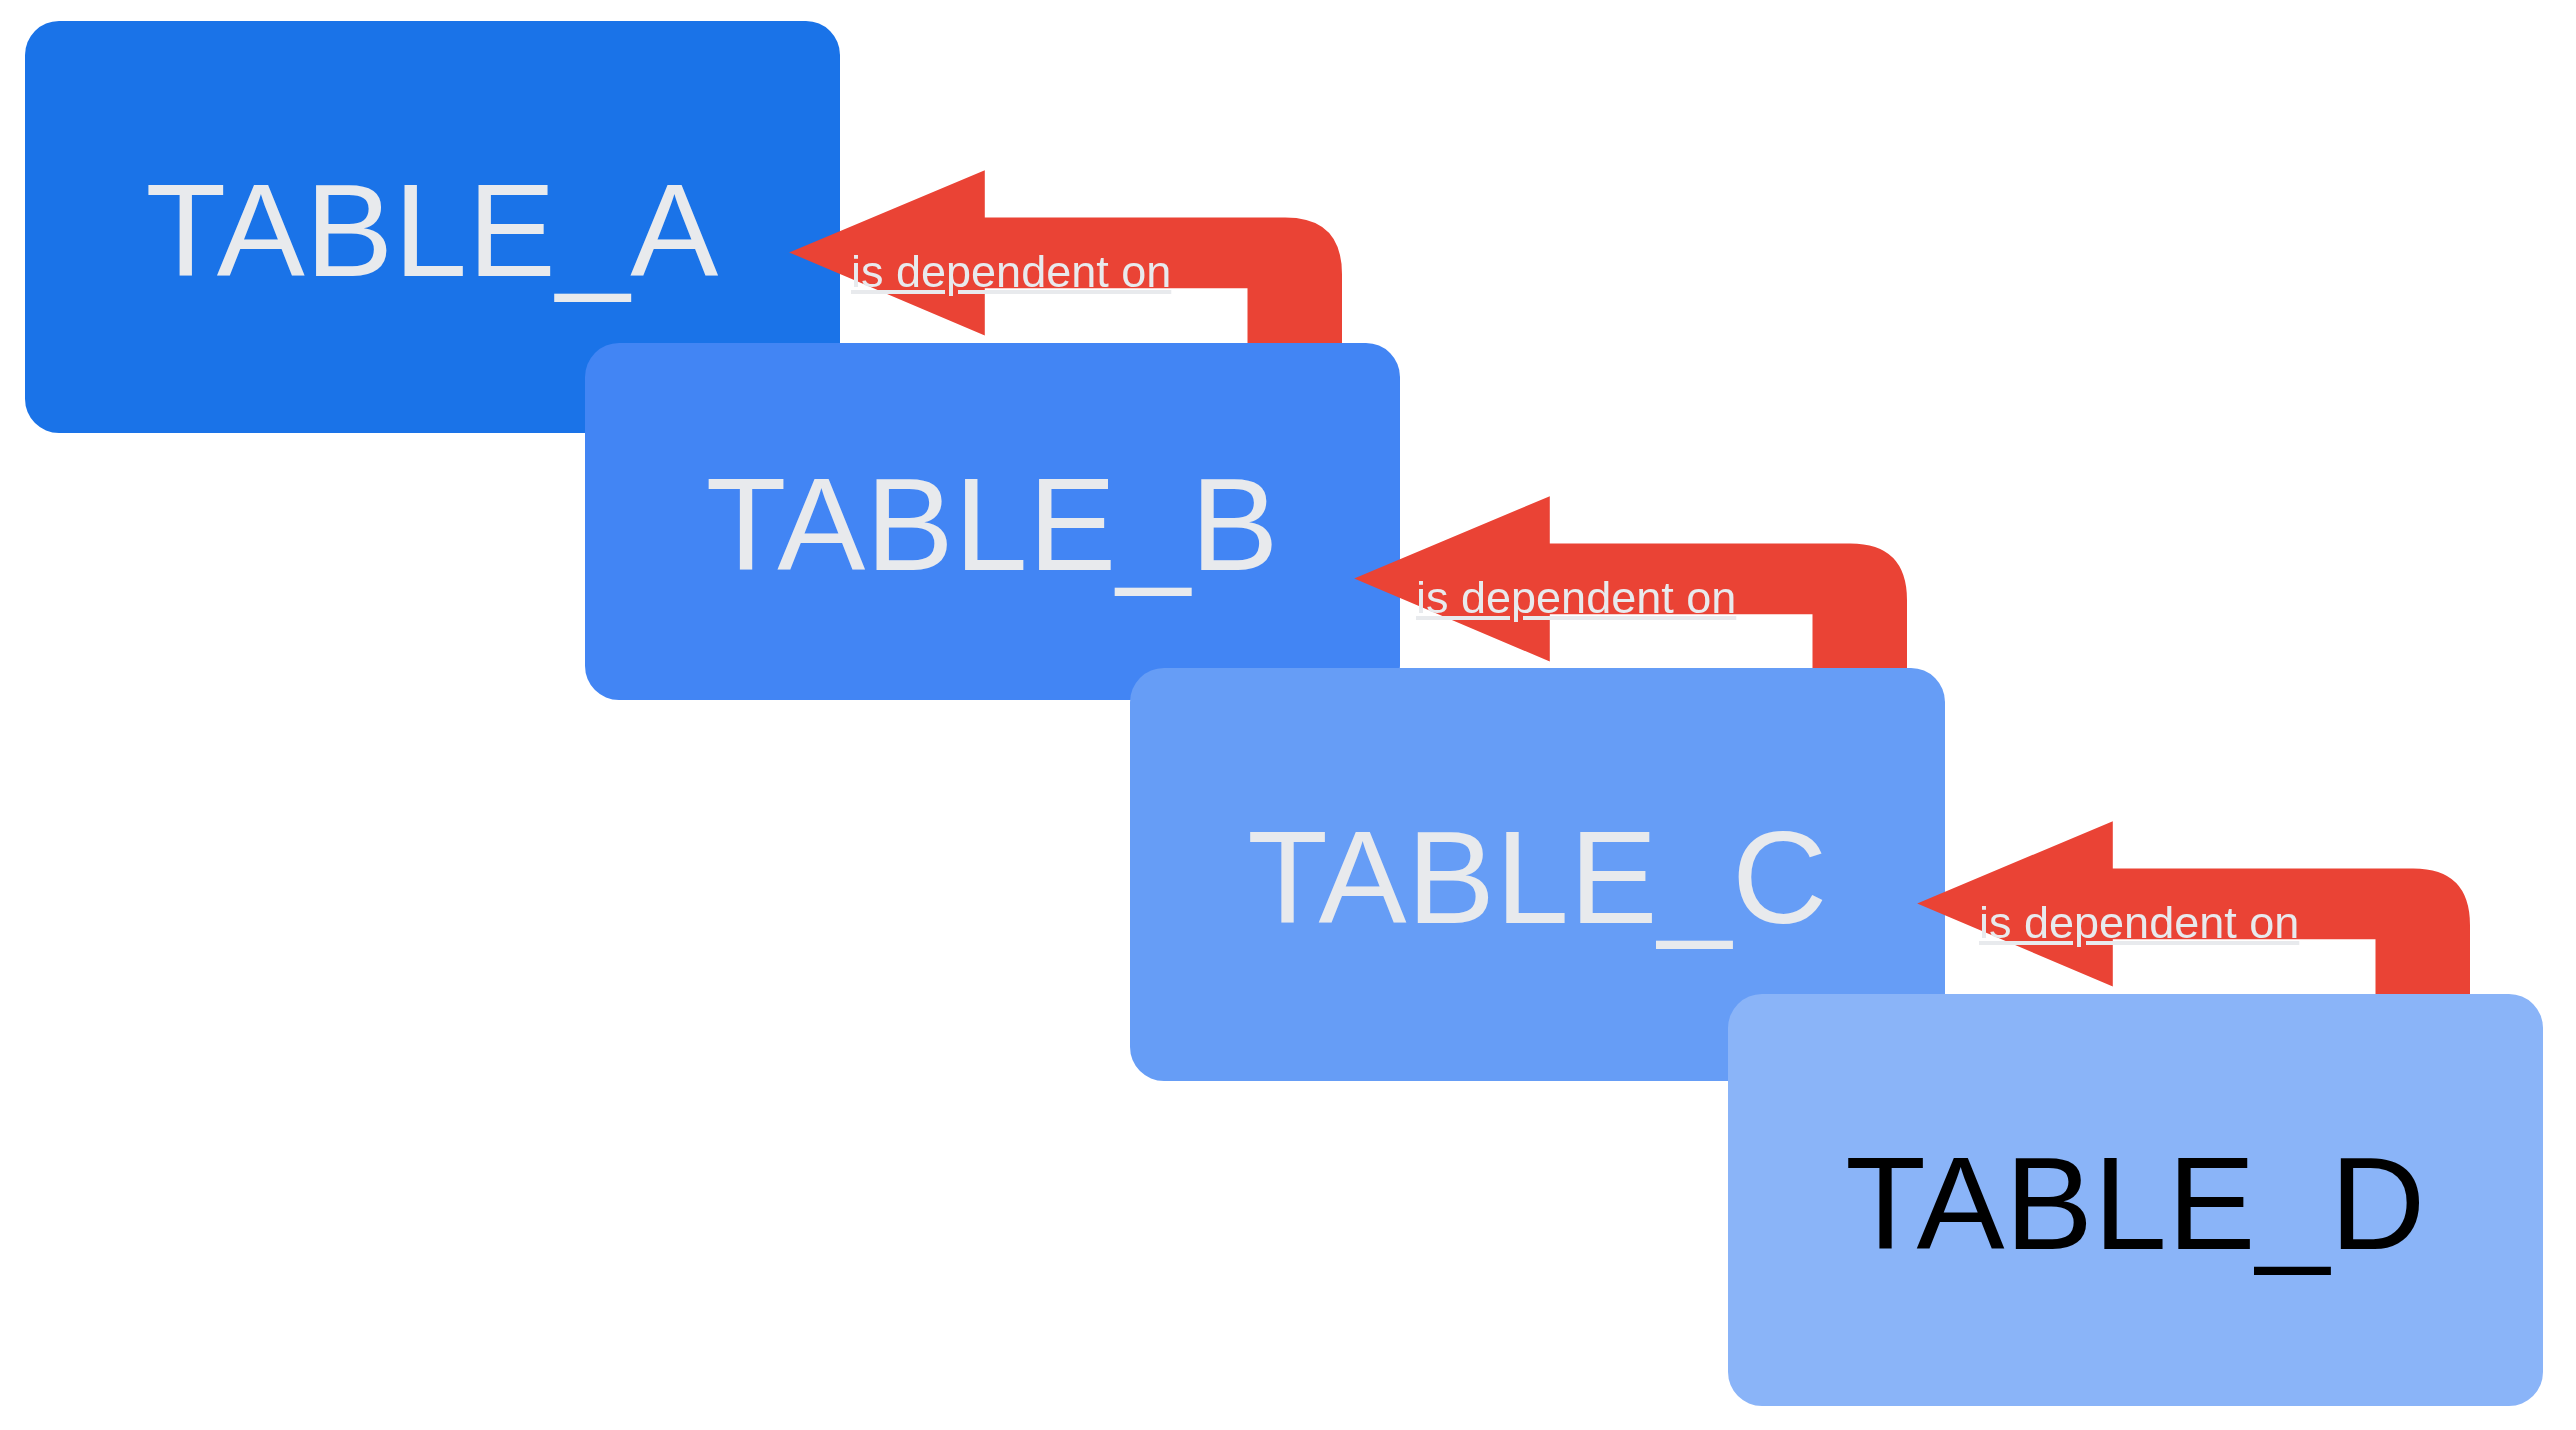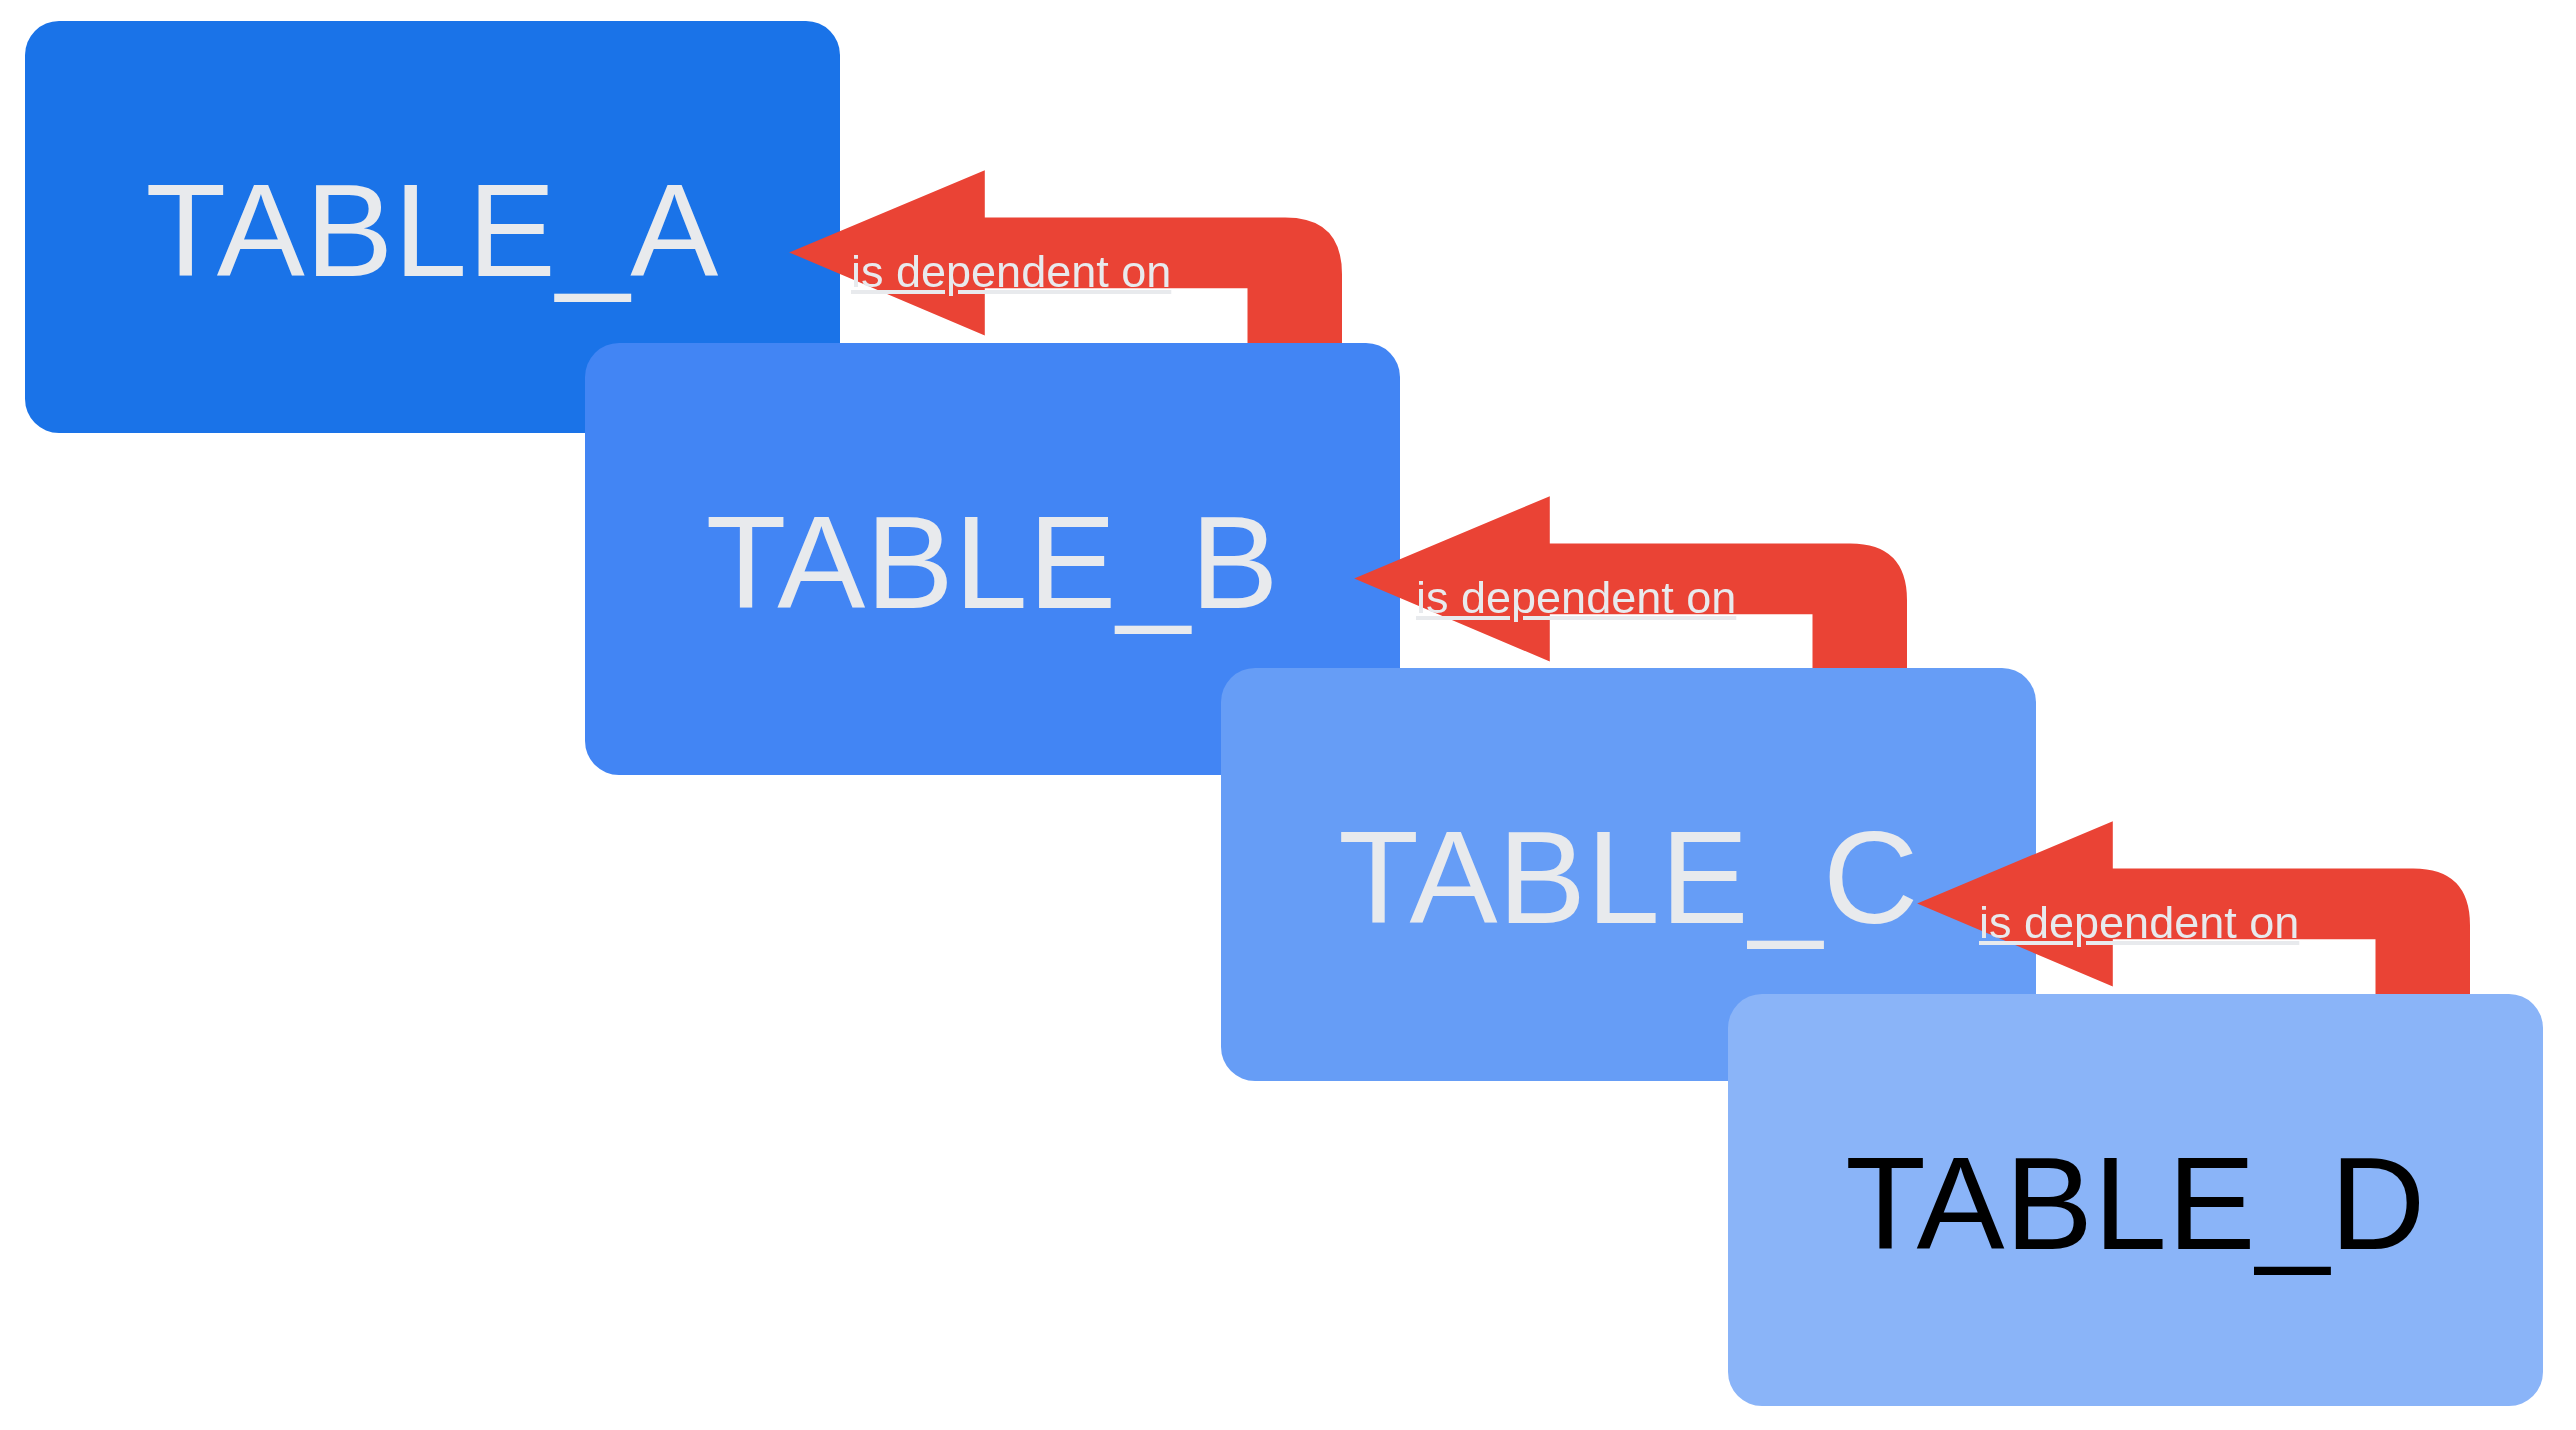--- a/index.html
+++ b/index.html
@@ -49,22 +49,22 @@
     font-family: "Liberation Sans", sans-serif;
     font-weight: 400;
     white-space: nowrap;
     line-height: 1;
     user-select: none;
     text-decoration: underline;
   }
 
   
   #node-a { left: 24.6px;   top: 21px;   width: 815px;  height: 412px; }
-  #node-b { left: 585px;  top: 343px;  width: 815px;  height: 432px; }
-  #node-c { left: 1221px; top: 668px;  width: 815px;  height: 413px; }
+  #node-b { left: 585px;  top: 343px;  width: 815px;  height: 357px; }
+  #node-c { left: 1130px; top: 668px;  width: 815px;  height: 413px; }
   #node-d { left: 1728px; top: 994px; width: 815px;  height: 412px; }
 
   #node-a .node-label { font-size: 132px; }
   #node-b .node-label { font-size: 132px; }
   #node-c .node-label { font-size: 132px; }
   #node-d .node-label { font-size: 132px; }
 
   
   #edge-ab { left: 775px;  top: 151px; width: 567px; height: 303px; }
   #edge-bc { left: 1340px; top: 477px; width: 567px; height: 303px; }

